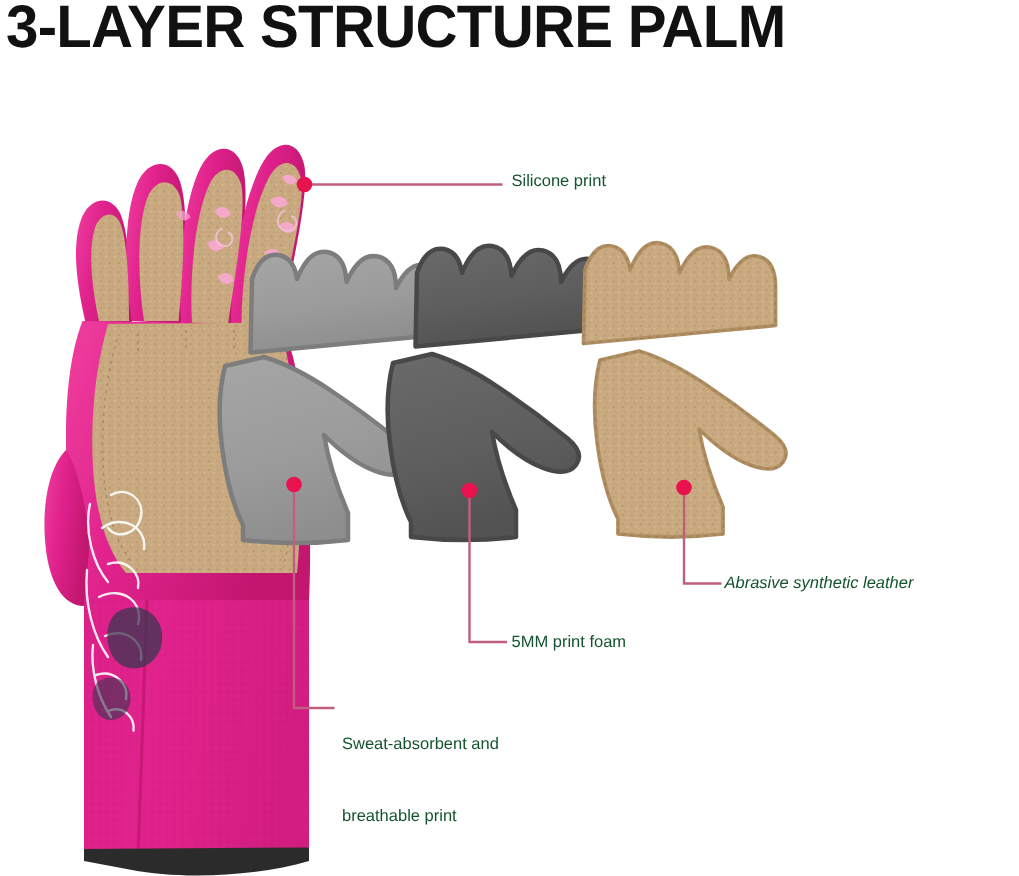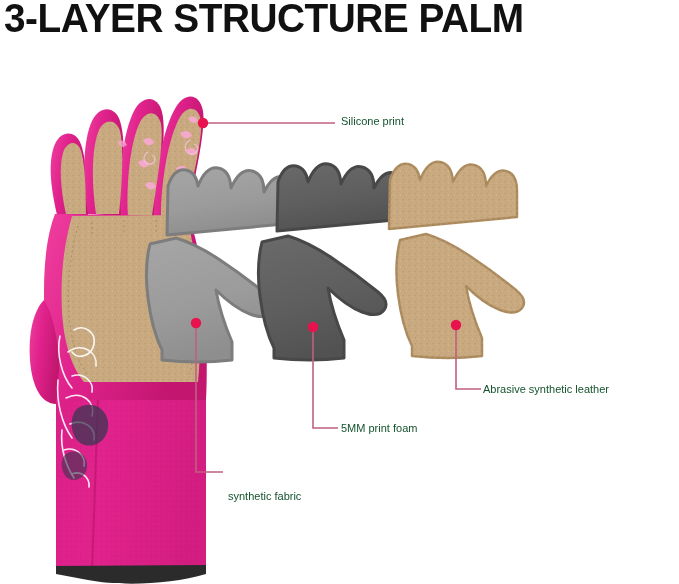--- a/index.html
+++ b/index.html
@@ -31,21 +31,21 @@
   
   .label{
     position:absolute;
     font-family:"Liberation Sans", sans-serif;
     font-size:11px;
     line-height:16px;
     color:#14532d;
     white-space:pre;
   }
   .lbl-silicone{ left:341px; top:113px; }
-  .lbl-abrasive{ left:483px; top:381px; }
+  .lbl-abrasive{ left:483px; top:381px;font-style:italic; }
   .lbl-foam{     left:341px; top:420px; }
   .lbl-sweat{    left:228px; top:456px; }
 
   
   svg{display:block;}
 </style>
 </head>
 <body>
 
 <div id="stage">
@@ -273,16 +273,17 @@
 
   <div class="title">3-LAYER STRUCTURE PALM</div>
 
   <div class="label lbl-silicone">Silicone print</div>
 
   <div class="label lbl-abrasive">Abrasive synthetic leather</div>
 
   <div class="label lbl-foam">5MM print foam</div>
 
   <div class="label lbl-sweat">
-    <div>synthetic fabric</div>
+    <div>Sweat-absorbent and</div>
+    <div>breathable print</div>
   </div>
 
 </div>
 
 </body></html>

